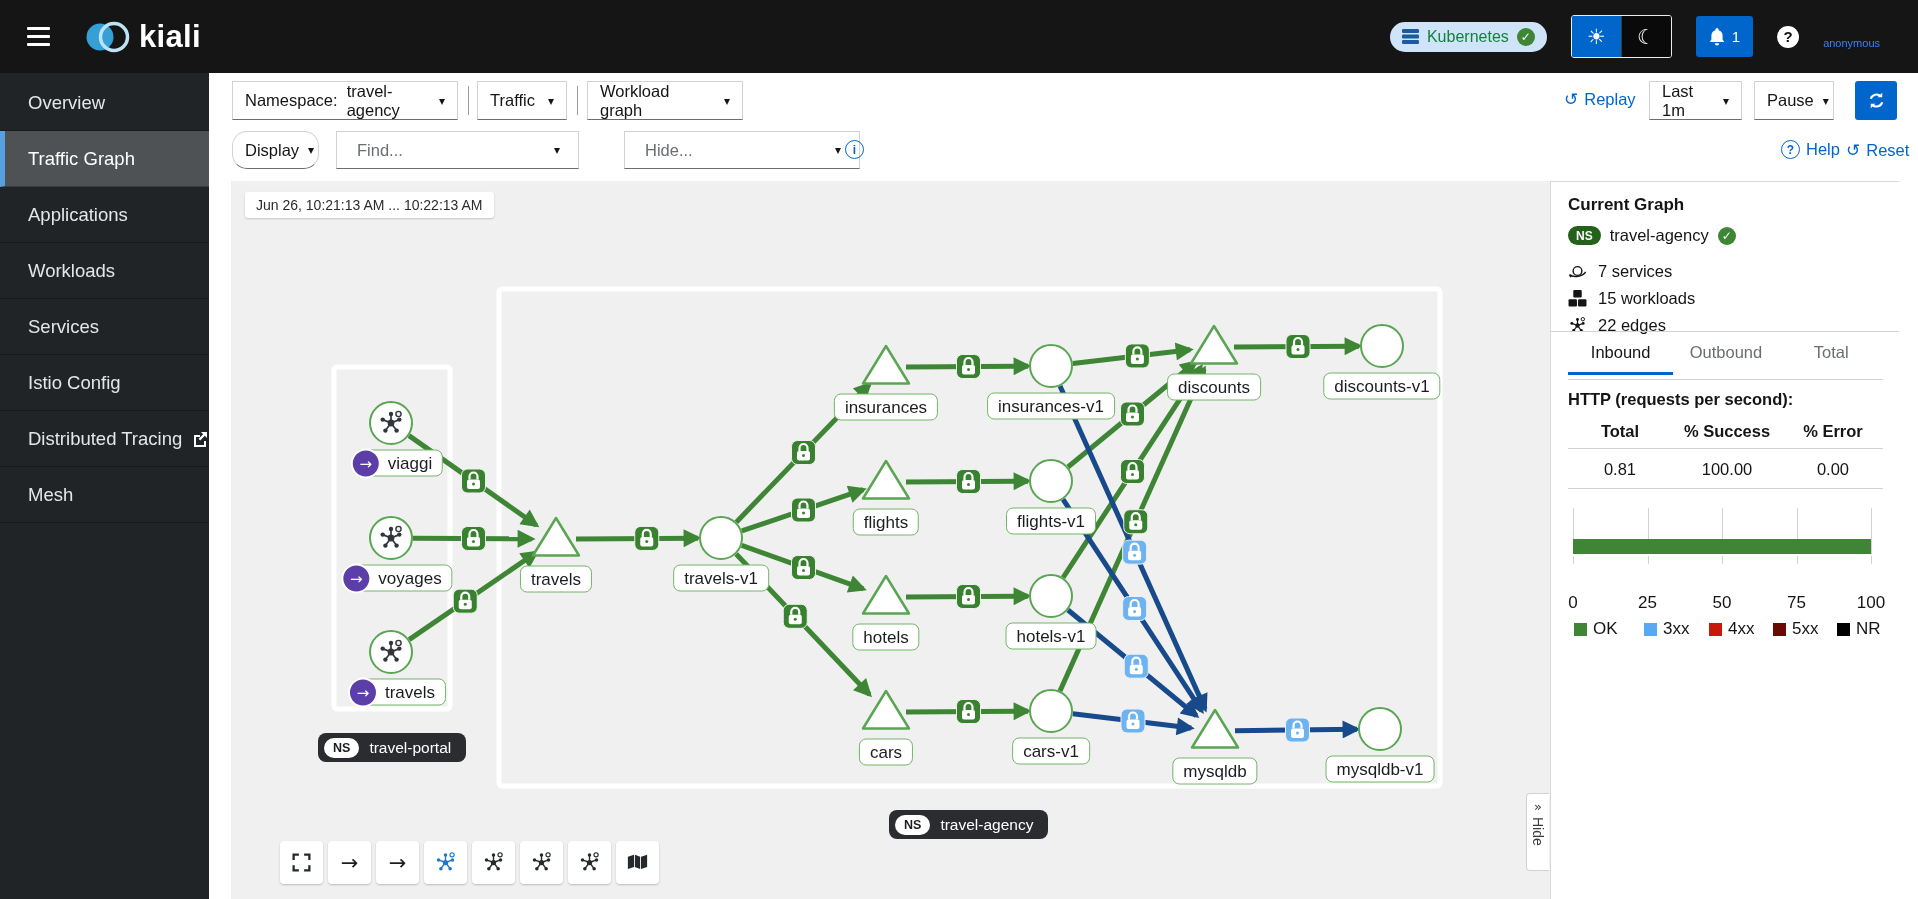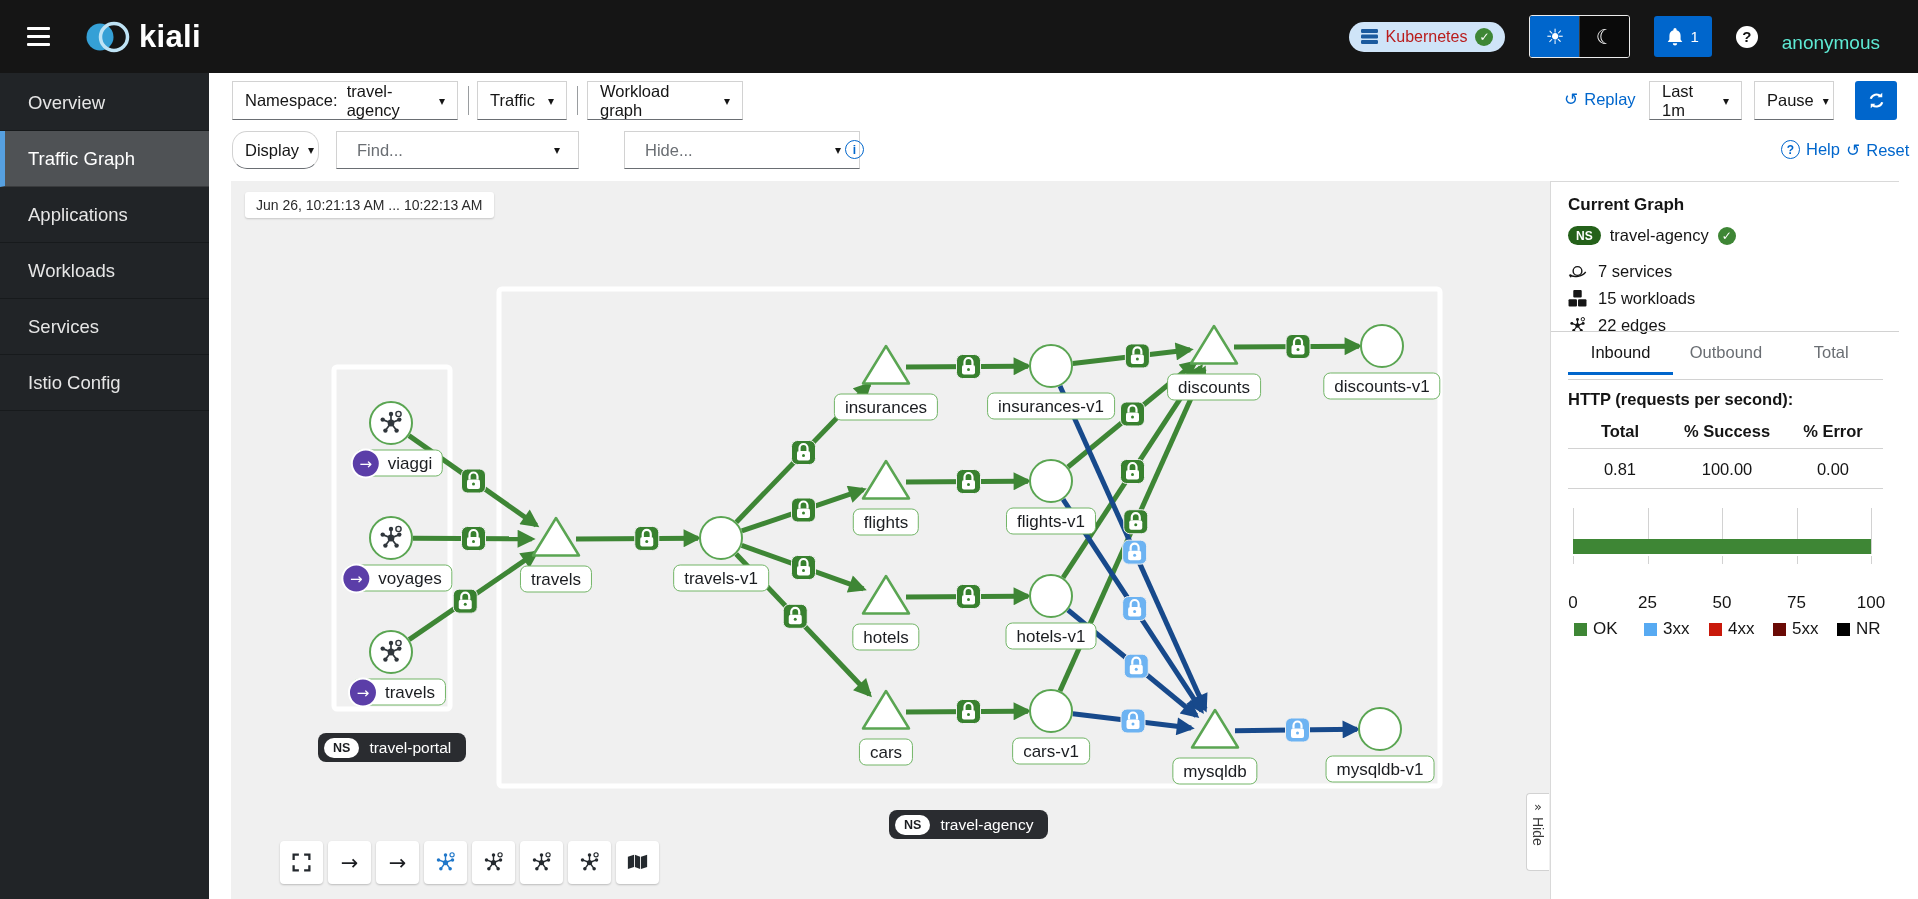--- a/index.html
+++ b/index.html
@@ -9,33 +9,33 @@
   
   #navbar{position:absolute;left:0;top:0;width:100%;height:73px;background:#151515;
     display:flex;align-items:center;z-index:40;}
   .hamburger{margin-left:27px;display:flex;flex-direction:column;gap:4.5px;cursor:pointer;}
   .hamburger span{width:23px;height:3.2px;background:#fff;border-radius:1px;}
   .brand{display:flex;align-items:center;margin-left:33px;gap:4px;}
   .brand-text{color:#fff;font-size:31px;font-weight:700;letter-spacing:.3px;}
   .nav-right{margin-left:auto;display:flex;align-items:center;gap:24px;margin-right:38px;}
   .k8s-pill{display:flex;align-items:center;gap:8px;background:#cfe4f8;border-radius:18px;
     padding:6px 12px;cursor:pointer;}
-  .k8s-pill .txt{color:#b91c1c;font-size:16px;}
+  .k8s-pill .txt{color:#15803d;font-size:16px;}
   .check-circle{width:18px;height:18px;border-radius:50%;background:#3e8635;color:#fff;
     font-size:12px;display:flex;align-items:center;justify-content:center;}
   .theme-toggle{display:flex;border:1px solid #ececec;border-radius:3px;overflow:hidden;height:41px;}
   .theme-half{width:49px;display:flex;align-items:center;justify-content:center;color:#fff;
     font-size:21px;cursor:pointer;}
   .theme-light{background:#0066cc;}
   .theme-dark{background:#0a0a0a;border-left:1px solid #3c3c3c;}
   .bell-btn{background:#0066cc;height:41px;border-radius:3px;display:flex;align-items:center;
     gap:7px;padding:0 13px;color:#fff;font-size:15px;cursor:pointer;}
   .help-circ{width:22px;height:22px;background:#fff;border-radius:50%;color:#111;font-weight:700;
     font-size:15px;display:flex;align-items:center;justify-content:center;cursor:pointer;}
-  .anon{color:#5eead4;font-size:19px;margin-top:12px;}
+  .anon{color:#3b82f6;font-size:11px;margin-top:12px;}
 
   
   #sidebar{position:absolute;left:0;top:73px;bottom:0;width:209px;background:#212427;z-index:30;
     padding-top:2px;box-sizing:border-box;}
   .side-item{height:56px;display:flex;align-items:center;padding-left:28px;color:#e6e6e6;
     font-size:18.5px;border-bottom:1px solid rgba(0,0,0,.28);gap:10px;cursor:pointer;box-sizing:border-box;}
   .side-item.active{background:#4f5255;border-left:5px solid #56a0e0;padding-left:23px;color:#fff;}
 
   
   #toolbar{position:absolute;left:209px;top:73px;right:0;height:108px;background:#fff;z-index:20;}
@@ -163,20 +163,30 @@
       <span>Applications</span>
     </div>
     <div class="side-item">
       <span>Workloads</span>
     </div>
     <div class="side-item">
       <span>Services</span>
     </div>
     <div class="side-item">
       <span>Istio Config</span>
+    </div>
+    <div class="side-item">
+      <span>Distributed Tracing</span>
+      <svg width="16" height="16" viewBox="0 0 16 16">
+        <path fill="#fff" d="M2,4 h6 v2 H4 v8 h8 v-4 h2 v6 H2 z"></path>
+        <path fill="#fff" d="M9,1 h6 v6 l-2.2,-2.2 L8.2,9.4 6.6,7.8 11.2,3.2 z"></path>
+      </svg>
+    </div>
+    <div class="side-item">
+      <span>Mesh</span>
     </div>
   </div>
 
 <div id="toolbar">
   <div class="dd" style="left:23px;top:8px;width:226px;">
     <span>Namespace:</span>
     <span>travel-agency</span>
     <span class="caret glyph">▾</span>
   </div>
   <div class="vsep" style="left:259px;"></div>

